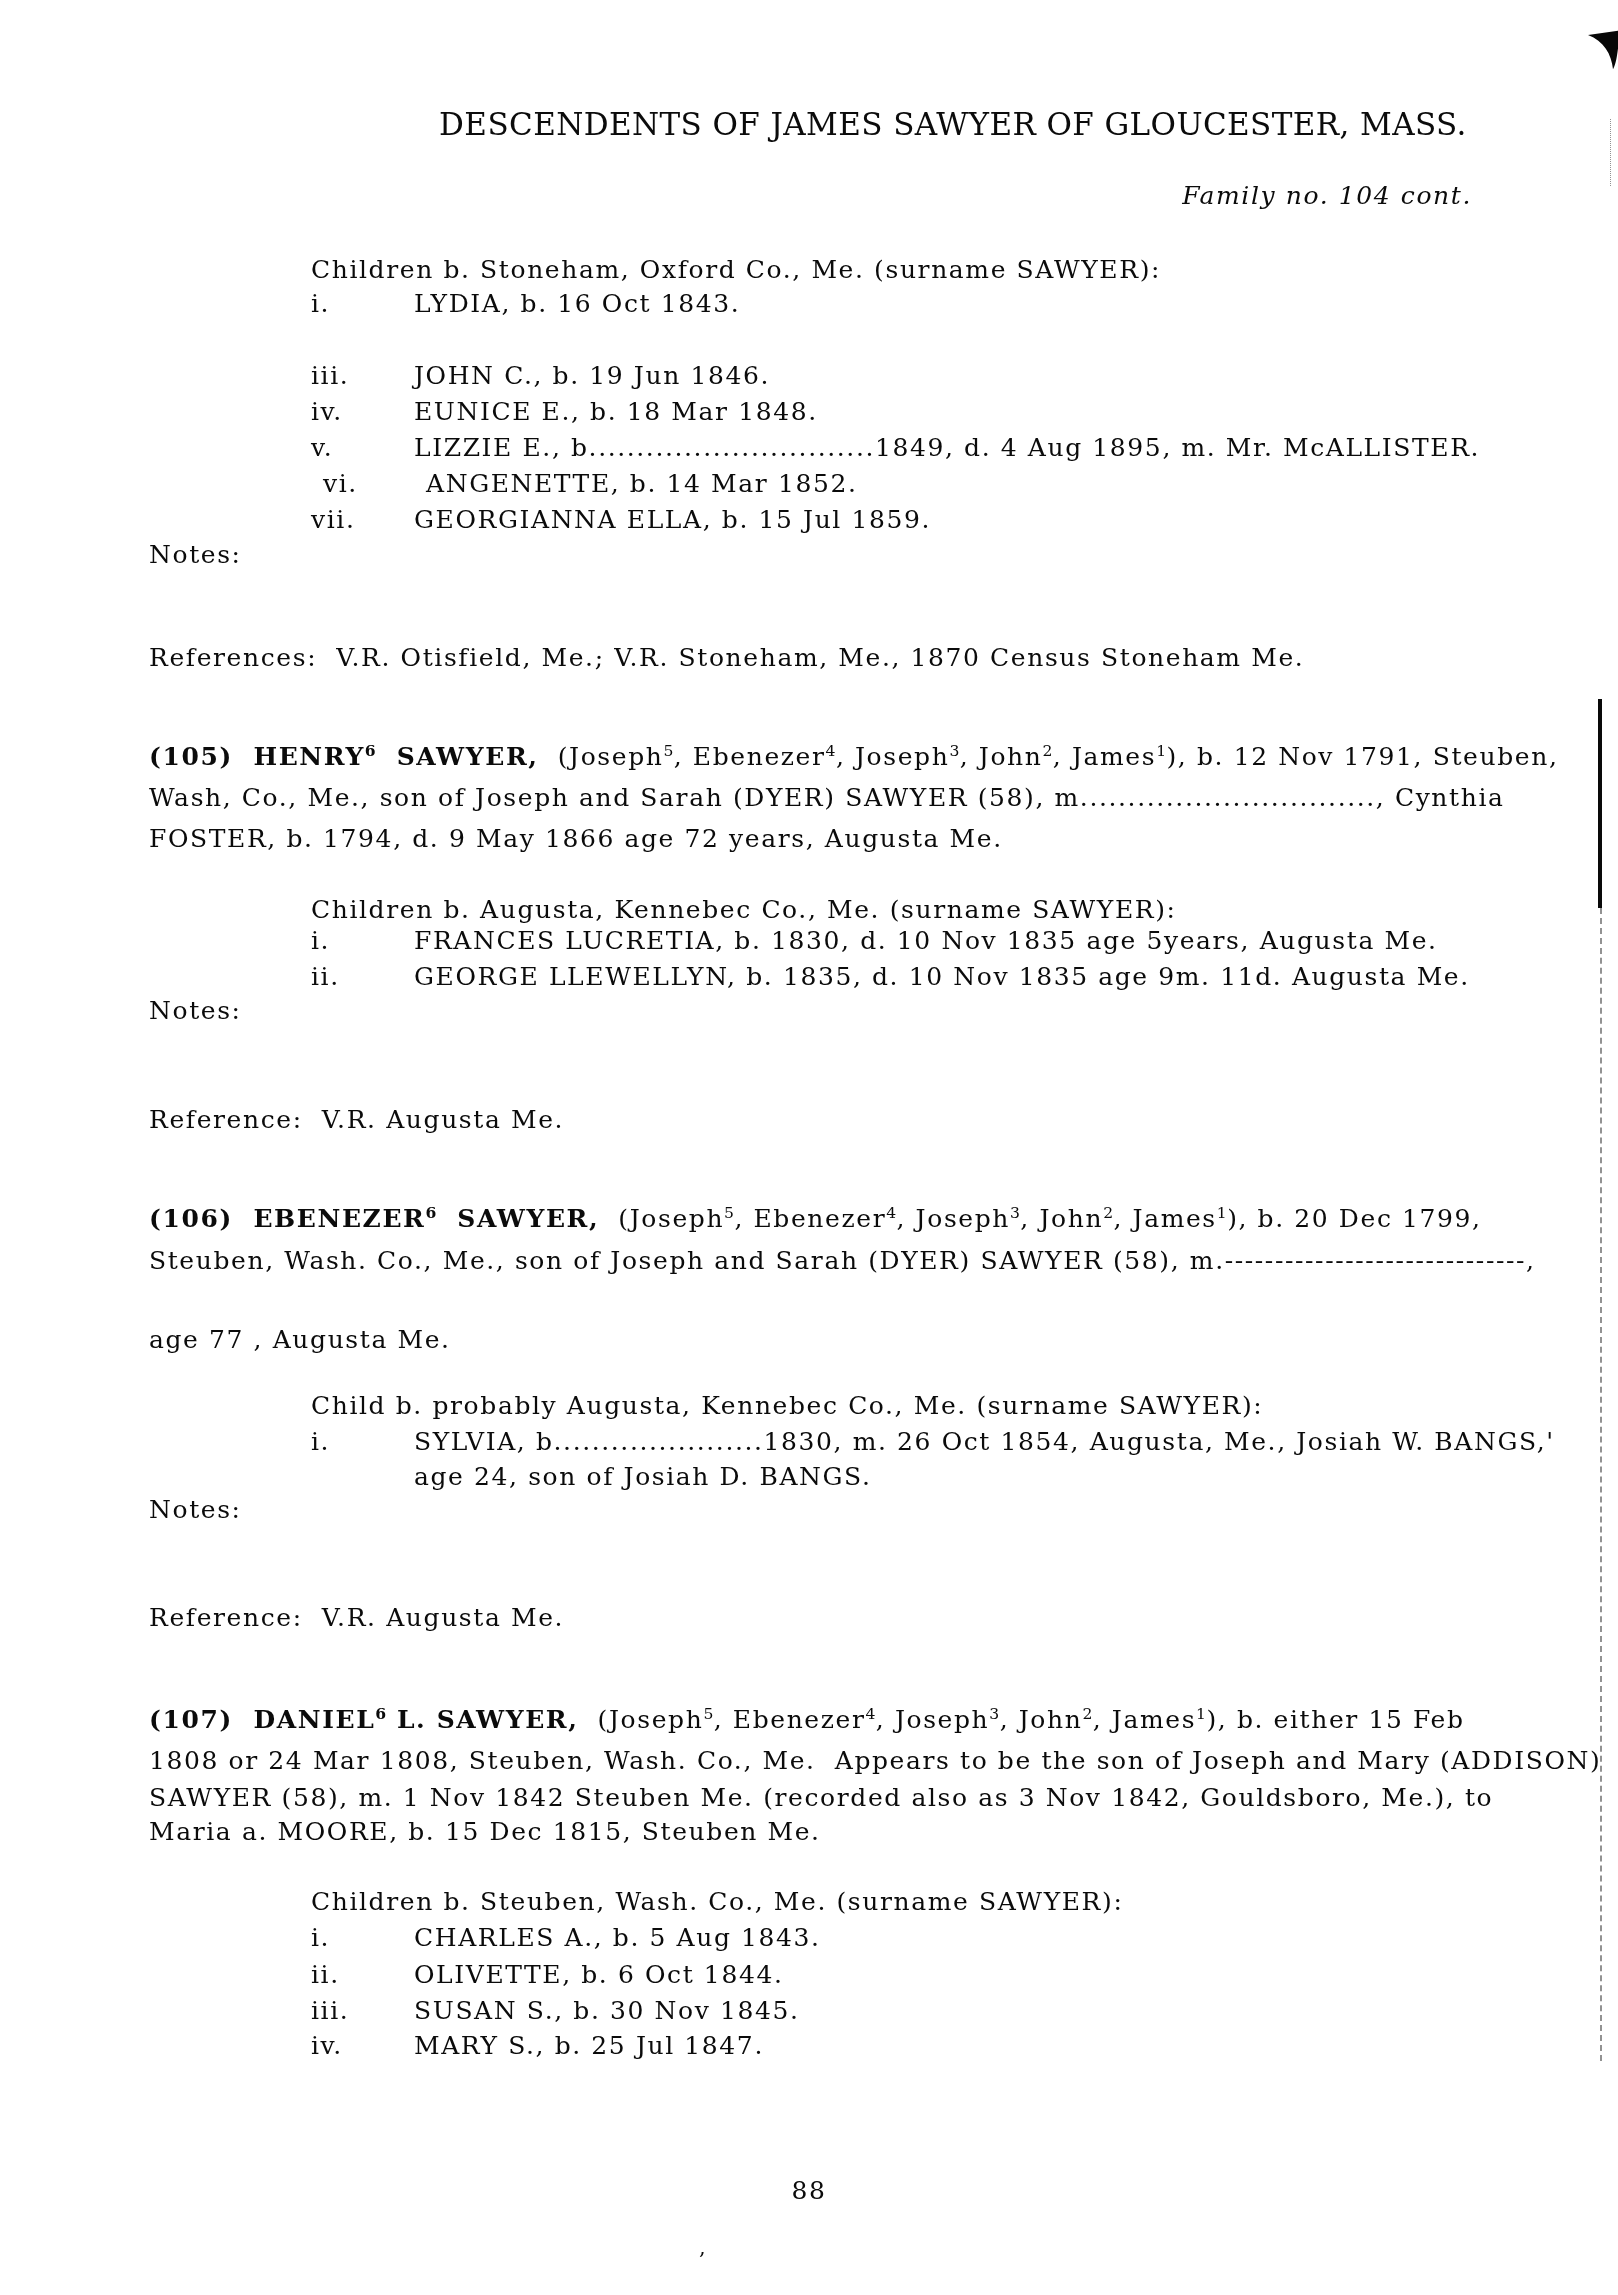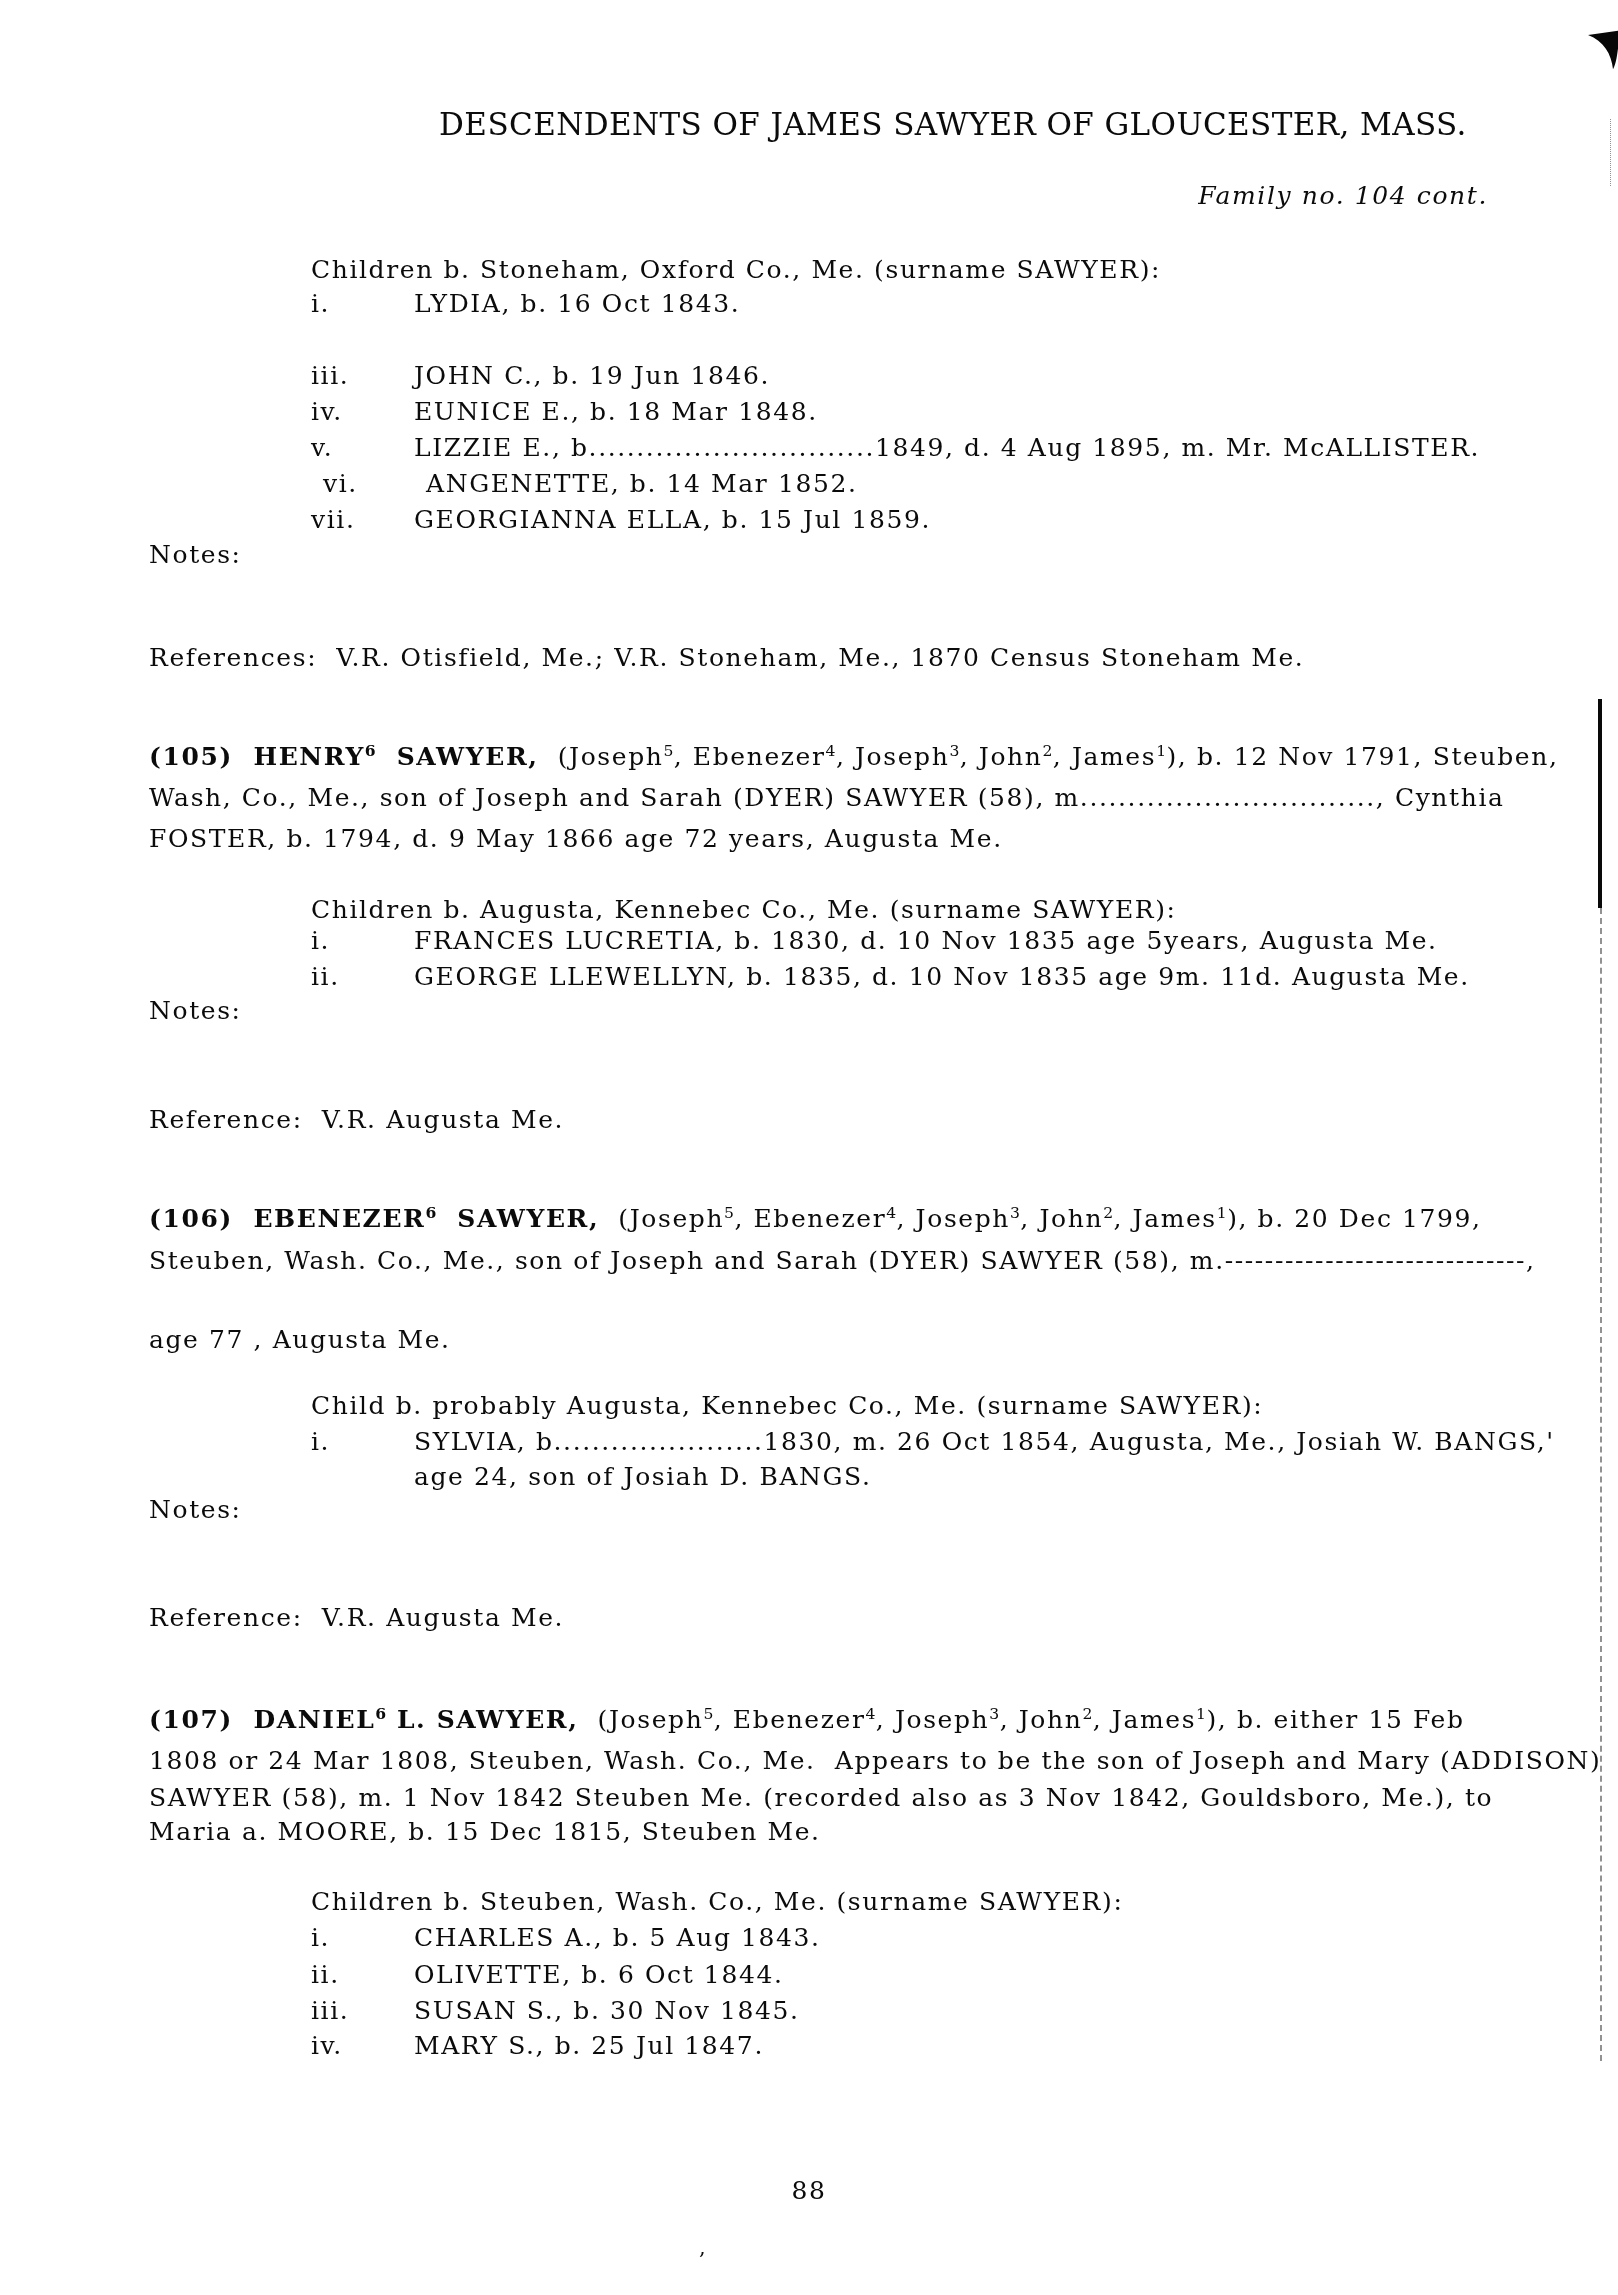--- a/index.html
+++ b/index.html
@@ -36,21 +36,21 @@
   .edge-dot   { position:absolute; left:1610px; top:119px; height:67px; width:0;
                 border-left:1.4px dotted #4a4a4a; opacity:0.6; }
   .speck { position:absolute; left:699px; top:2235px; font-size:21px; }
 </style>
 </head>
 <body>
 
 <div class="page">
 
   <div class="line title title-wrap" style="top:108px;">DESCENDENTS OF JAMES SAWYER OF GLOUCESTER, MASS.</div>
-  <div class="line italic right-note" style="top:183px;margin-left:16px;">Family no. 104 cont.</div>
+  <div class="line italic right-note" style="top:183px;">Family no. 104 cont.</div>
 
   <div class="line" style="left:311px; top:257px;">Children b. Stoneham, Oxford Co., Me. (surname SAWYER):</div>
 
   <div class="row" style="top:291px;"><span class="num">i.</span><span>LYDIA, b. 16 Oct 1843.</span></div>
   <div class="row" style="top:363px;"><span class="num">iii.</span><span>JOHN C., b. 19 Jun 1846.</span></div>
   <div class="row" style="top:399px;"><span class="num">iv.</span><span>EUNICE E., b. 18 Mar 1848.</span></div>
   <div class="row" style="top:435px;"><span class="num">v.</span><span>LIZZIE E., b..............................1849, d. 4 Aug 1895, m. Mr. McALLISTER.</span></div>
   <div class="row" style="top:471px;margin-left:12px;"><span class="num">vi.</span><span>ANGENETTE, b. 14 Mar 1852.</span></div>
   <div class="row" style="top:507px;"><span class="num">vii.</span><span>GEORGIANNA ELLA, b. 15 Jul 1859.</span></div>
 

